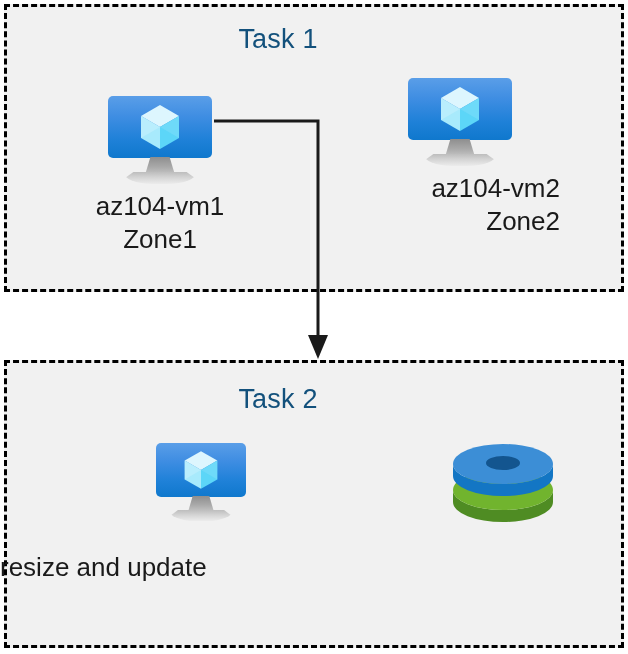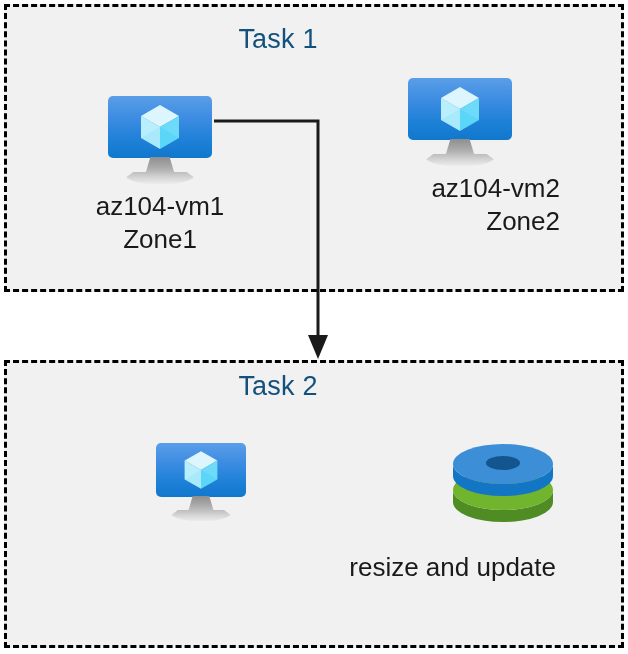--- a/index.html
+++ b/index.html
@@ -47,21 +47,21 @@
     left: 0;
     right: 0;
     text-align: center;
     color: #13517c;
     font-size: 27px;
     font-weight: 400;
     letter-spacing: 0.2px;
     white-space: nowrap;
   }
   #task1-title { top: 24px; }
-  #task2-title { top: 371px; }
+  #task2-title { top: 384px; }
 
   
   .vm-node {
     position: absolute;
     width: 200px;
     text-align: center;
   }
   #vm1-node { left: 60px; top: 78px; margin-top: 18px; }
   #vm2-node { left: 360px; top: 78px; text-align: right; }
 
@@ -139,21 +139,21 @@
     display: flex;
     justify-content: center;
     align-items: center;
     gap: 48px;
   }
   #task2-caption {
     position: absolute;
     left: 0;
     right: 0;
     top: 552px;
-    text-align: right;
+    text-align: left;
     color: #1a1a1a;
     font-size: 26px;
   }
 
   .disks {
     position: relative;
     width: 106px;
     height: 86px;
   }
   .disks svg { display: block; width: 100%; height: 100%; }

